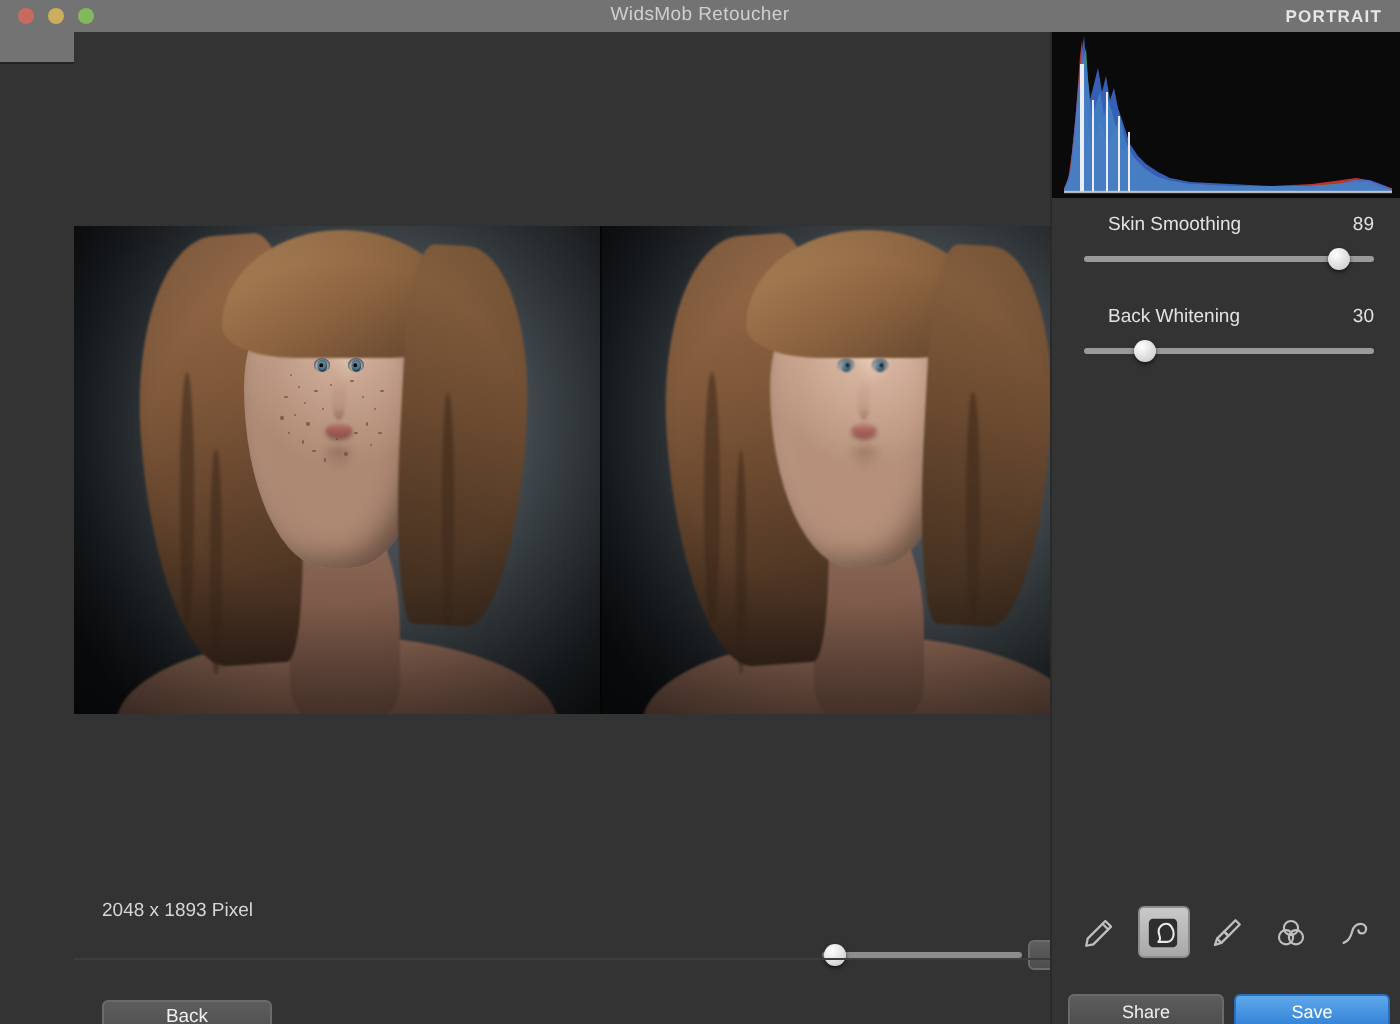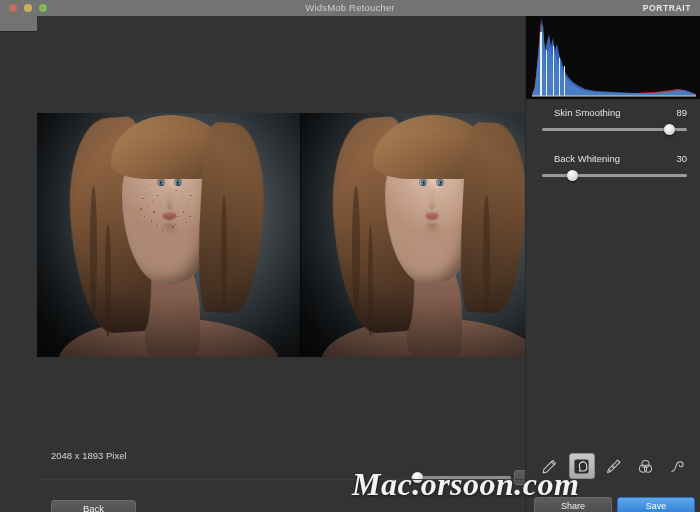--- a/index.html
+++ b/index.html
@@ -548,14 +548,13 @@
         </span>
       </div>
     </div>
 
     <div class="action-row">
       <div class="share-btn">Share</div>
       <div class="save-btn">Save</div>
     </div>
   </div>
 
-  <div class="watermark">Mac.orsoon.com</div>
 </div>
 
 </body></html>

